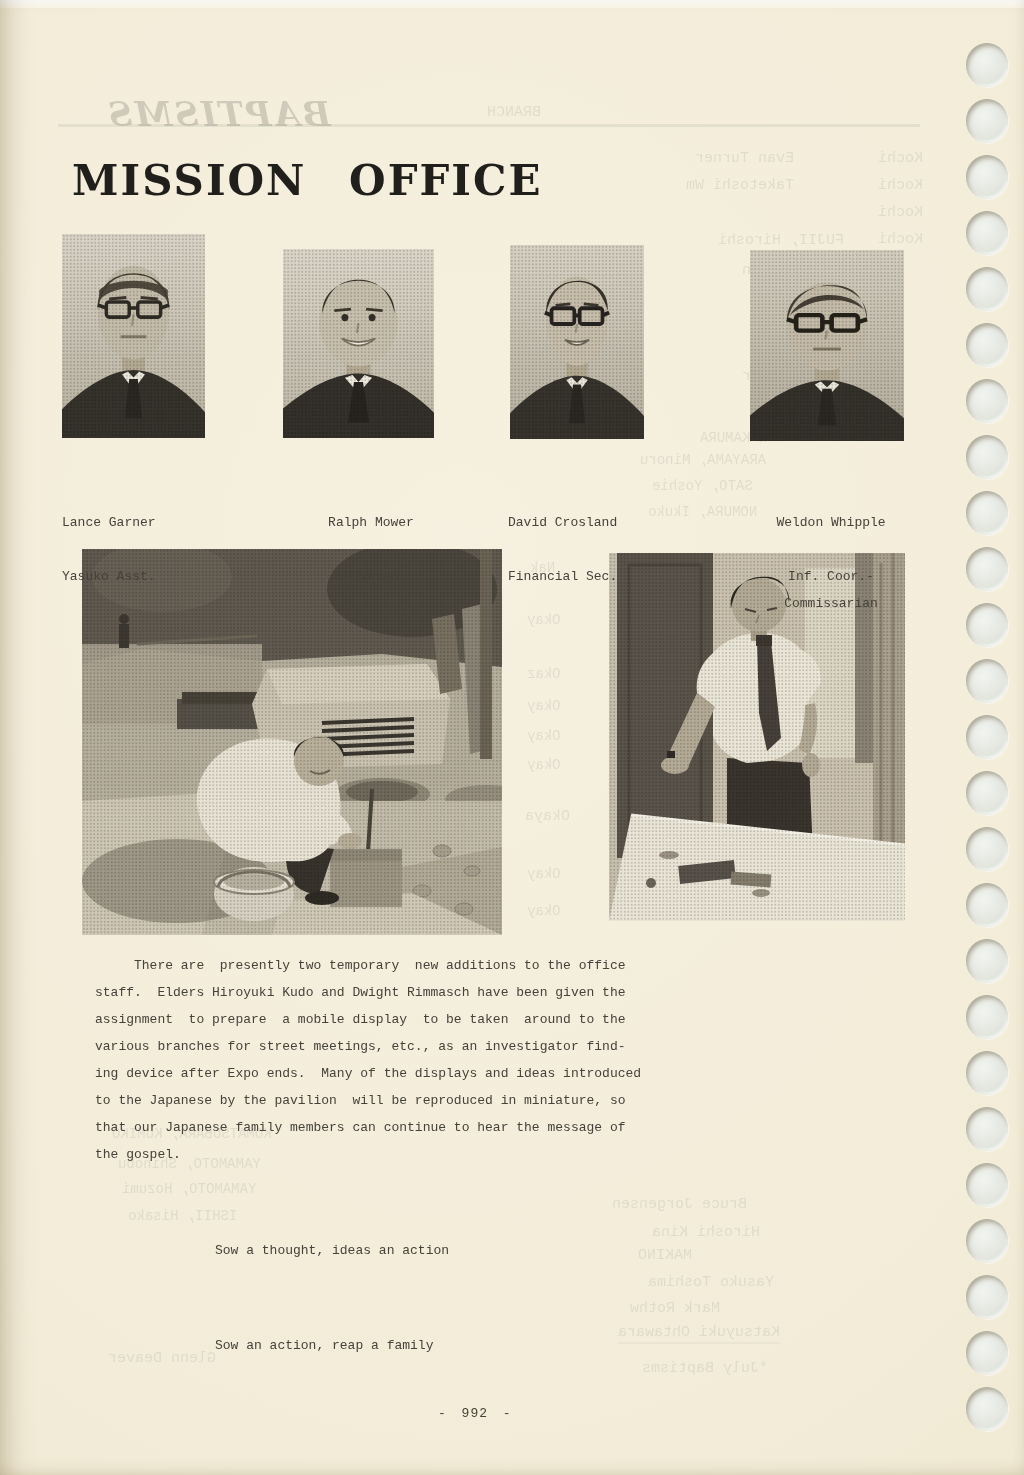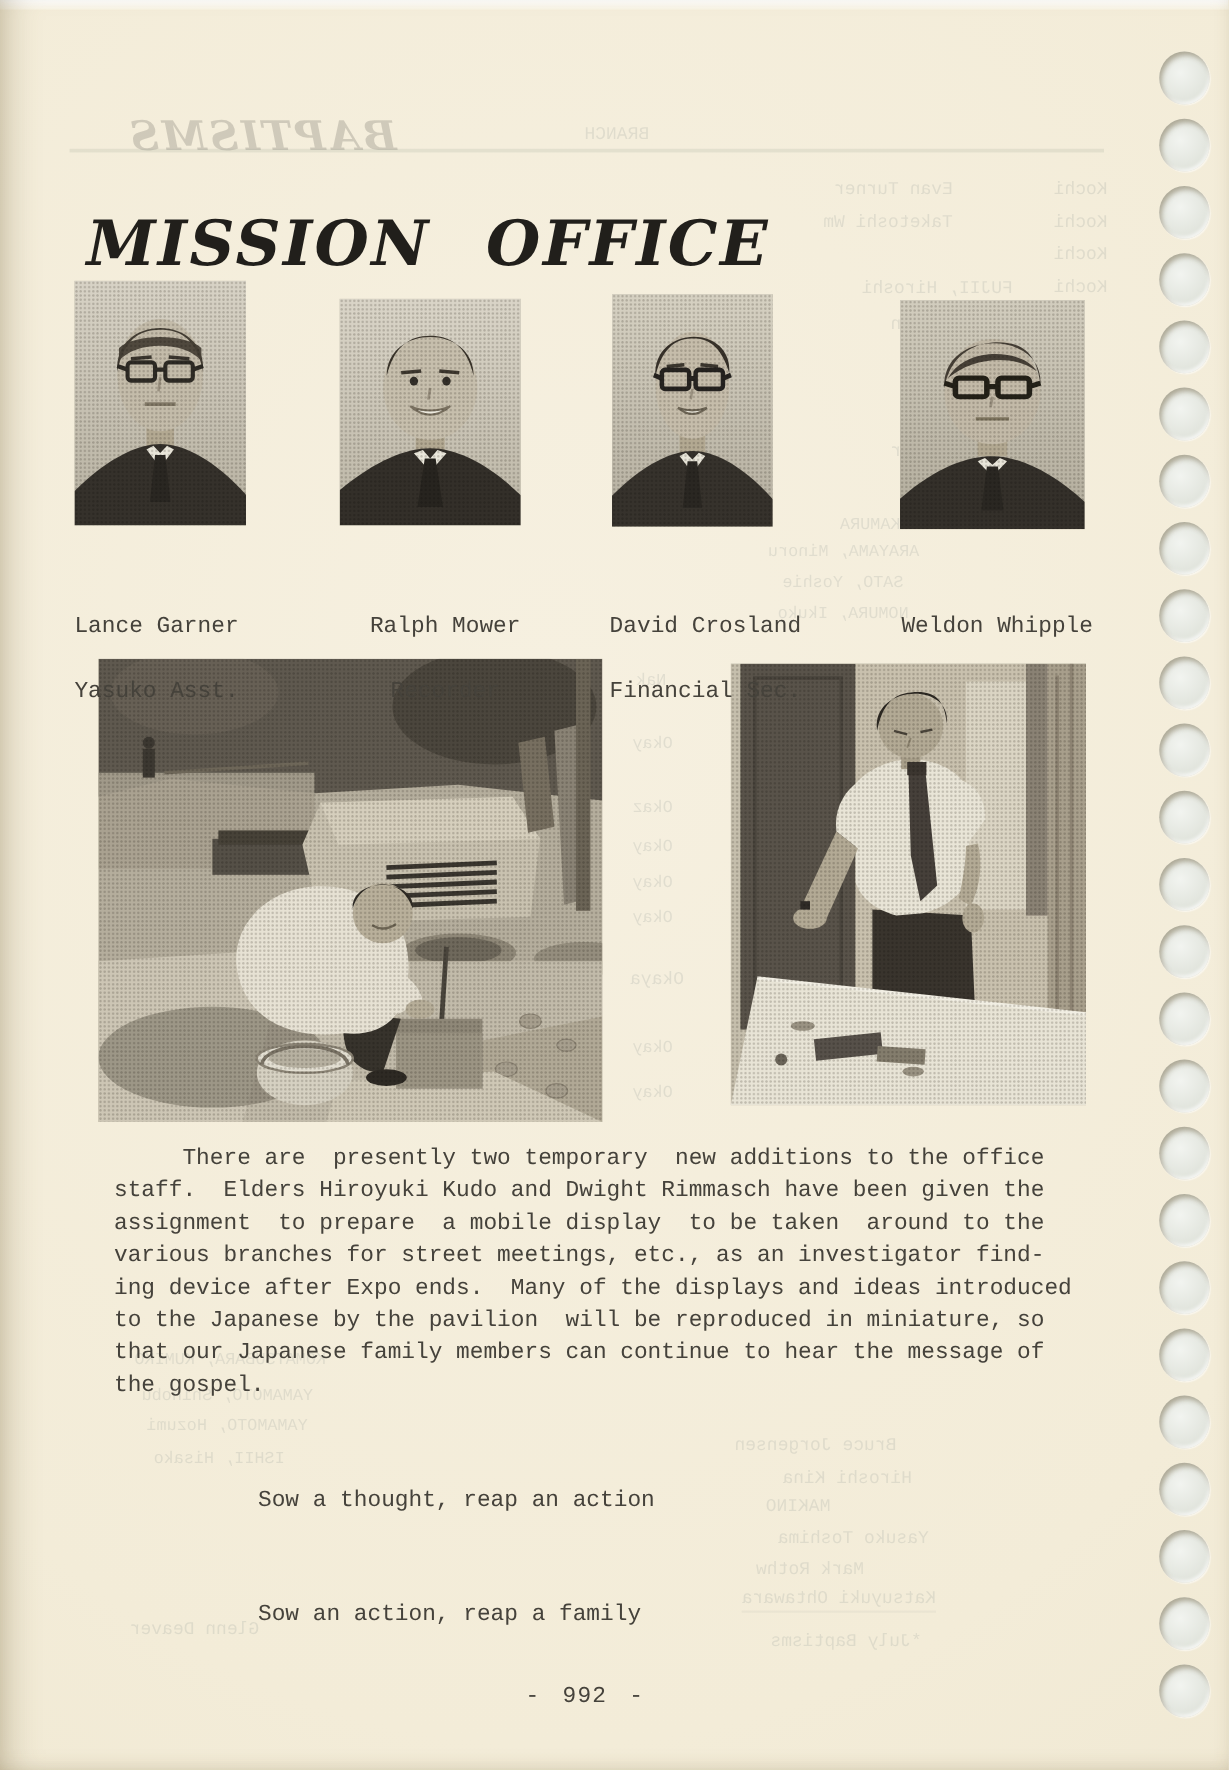--- a/index.html
+++ b/index.html
@@ -28,41 +28,41 @@
   }
   .bleed.title{
     font-family:"DejaVu Serif","Liberation Serif",serif;
     font-weight:bold;font-style:italic;opacity:.17;letter-spacing:2px;
   }
   .bleed.underline{border-bottom:2px solid rgba(150,158,150,.45);padding-bottom:1px;}
   .bleed-rule{position:absolute;left:58px;top:124px;width:862px;height:3px;
     background:rgba(152,158,146,.18);z-index:1;}
   
   .title{
-    position:absolute;left:72px;top:138px;z-index:3;
+    position:absolute;left:72px;top:128px;z-index:3;
     font-family:"DejaVu Serif","Liberation Serif",serif;
-    font-style:italic;font-weight:bold;font-size:52px;color:#211f1b;
+    font-weight:bold;font-size:42px;color:#211f1b;
     letter-spacing:2px;word-spacing:26px;white-space:nowrap;
   }
   
   .photo{position:absolute;z-index:2;overflow:hidden;background:#c9c3b3;}
   .photo svg{display:block;width:100%;height:100%;}
   .photo::after{
     content:"";position:absolute;inset:0;pointer-events:none;
     background-image:radial-gradient(rgba(40,34,22,.20) .8px, transparent 1.15px);
     background-size:3.5px 3.5px;mix-blend-mode:multiply;
   }
   .p1{left:62px; top:234px; width:143px;height:204px;}
   .p2{left:283px;top:249px; width:151px;height:189px;}
   .p3{left:510px;top:245px; width:134px;height:194px;}
   .p4{left:750px;top:250px; width:154px;height:191px;}
   .big-left {left:82px; top:549px;width:420px;height:386px;}
   .big-right{left:609px;top:553px;width:296px;height:368px;}
   
-  .tw{font-size:19px;line-height:27px;color:#45423b;z-index:3;position:absolute;}
+  .tw{font-size:13px;line-height:27px;color:#45423b;z-index:3;position:absolute;}
   .caption{white-space:pre-line;}
   .cap1{left:62px; top:482px;text-align:left;}
   .cap2{left:295px;top:482px;width:152px;text-align:center;}
   .cap3{left:508px;top:482px;text-align:left;}
   .cap4{left:742px;top:482px;width:178px;text-align:center;}
   .body-text{left:95px;top:952px;width:840px;white-space:pre;}
   .poem{left:215px;top:1183px;white-space:pre;}
   .poem div{margin-bottom:14px;}
   .page-number{left:438px;top:1400px;letter-spacing:1px;word-spacing:6px;}
   
@@ -235,20 +235,22 @@
   <div class="tw caption cap3">
     <div>David Crosland</div>
     <div>Financial Sec.</div>
   </div>
   <div class="tw caption cap2">
     <div>Ralph Mower</div>
     <div>Recorder</div>
   </div>
   <div class="tw caption cap4">
     <div>Weldon Whipple</div>
+    <div>Inf. Coor.-
+Commissarian</div>
   </div>
 
   <div class="photo big-left">
     <svg viewBox="0 0 420 386" preserveAspectRatio="none" role="img" aria-label="missionary crouching outdoors in a white shirt working over a small stove beside a bucket in a cluttered yard">
       <rect width="420" height="386" fill="#b5ae9d"></rect>
       <path d="M0,0 H420 V118 L300,105 180,112 60,100 0,115 Z" fill="#5f594f"></path>
       <ellipse cx="330" cy="40" rx="85" ry="48" fill="#48433a" opacity=".85"></ellipse>
       <ellipse cx="80" cy="28" rx="70" ry="35" fill="#6b6458" opacity=".7"></ellipse>
       <rect x="0" y="95" width="180" height="80" fill="#a8a190" opacity=".9"></rect>
       <circle cx="42" cy="70" r="5" fill="#3c3831"></circle>
@@ -342,21 +344,21 @@
   <div class="tw body-text">     There are  presently two temporary  new additions to the office
 staff.  Elders Hiroyuki Kudo and Dwight Rimmasch have been given the
 assignment  to prepare  a mobile display  to be taken  around to the
 various branches for street meetings, etc., as an investigator find-
 ing device after Expo ends.  Many of the displays and ideas introduced
 to the Japanese by the pavilion  will be reproduced in miniature, so
 that our Japanese family members can continue to hear the message of
 the gospel.</div>
 
   <div class="tw poem">
-    <div>Sow a thought, reap an action</div>
+    <div>Sow a thought, ideas an action</div>
     <div>Sow an action, reap a family</div>
     
   </div>
 
   <div class="tw page-number">- 992 -</div>
 
   <div class="holes">
       <div class="hole" style="top: 43px;"></div>
       <div class="hole" style="top: 99px;"></div>
       <div class="hole" style="top: 155px;"></div>

